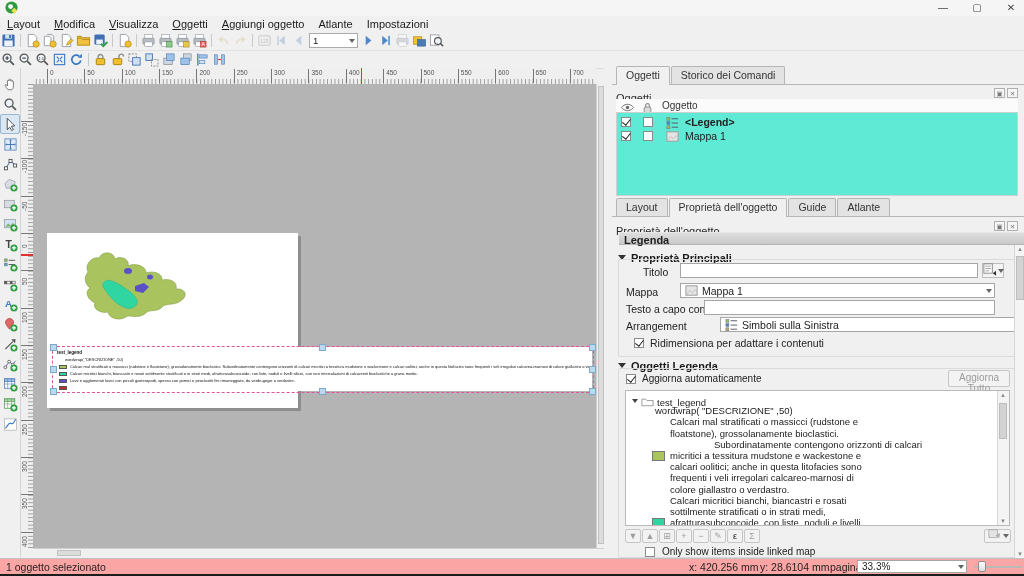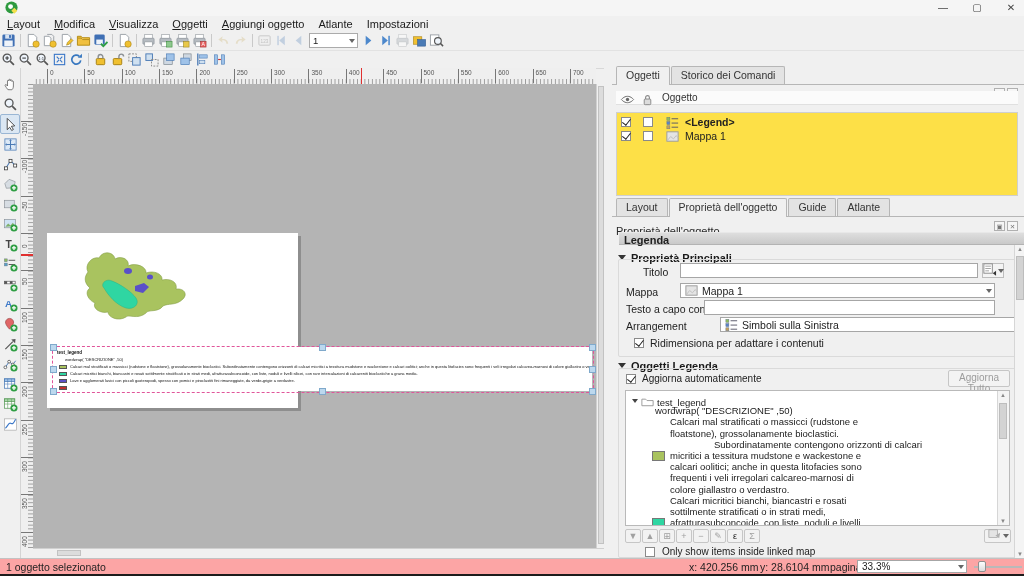--- a/index.html
+++ b/index.html
@@ -695,36 +695,36 @@
   <div id="splitter" class="abs"></div>
 
   <div id="rightpanel" class="abs">
     <div id="tabbar1" class="tabbar" style="top:0;height:17px;">
         <span class="tab active">Oggetti</span>
         <span class="tab">Storico dei Comandi</span>
       </div>
     <div class="abs" style="left:4px;top:20px;"><span class="ptitle">Oggetti</span></div>
     <span class="mini abs" style="left:382px;top:20px;">▣</span>
     <span class="mini abs" style="left:395px;top:20px;">✕</span>
-    <div id="itemHeaderBar" class="abs" style="left:4px;top:23px;width:402px;height:13px;">
+    <div id="itemHeaderBar" class="abs" style="left:4px;top:31px;width:402px;height:13px;">
       <span class="abs" style="left:4px;top:1px;" id="eyeHdr"><span style="display: inline-flex; width: 15px; height: 15px;">
             <svg width="15" height="15" viewBox="0 0 16 16">
               <path d="M1.5 8s2.6-3.4 6.5-3.4S14.5 8 14.5 8 11.9 11.4 8 11.4 1.5 8 1.5 8z" fill="none" stroke="#666"></path>
               <circle cx="8" cy="8" r="1.8" fill="#666"></circle>
             </svg>
           </span></span>
       <span class="abs" style="left:24px;top:1px;" id="lockHdr"><span style="display: inline-flex; width: 15px; height: 15px;">
             <svg width="15" height="15" viewBox="0 0 16 16">
               <rect x="4.5" y="7.5" width="7" height="6" rx="1" fill="#dcdcdc" stroke="#888"></rect>
               <path d="M6 7.5V5.8a2 2 0 0 1 4 0v1.7" fill="none" stroke="#888" stroke-width="1.2"></path>
             </svg>
           </span></span>
       <span class="colhdr abs" style="left:46px;top:1px;">Oggetto</span>
     </div>
-    <div class="abs" style="left:4px;top:44px;width:402px;height:84px;background:#fde047;border:1px solid #cfcfcf;box-sizing:border-box;" id="itemsList">
+    <div class="abs" style="left:4px;top:44px;width:402px;height:84px;background:#5eead4;border:1px solid #cfcfcf;box-sizing:border-box;" id="itemsList">
         <div class="lrow" style="left: 0px; top: 3px; width: 400px;">
           <span class="cb on" style="left: 4px; top: 1px;"></span>
           <span class="cb" style="left: 26px; top: 1px;"></span>
           <span style="display: inline-flex; width: 15px; height: 15px; position: absolute; left: 48px; top: -1px;">
             <svg width="15" height="15" viewBox="0 0 16 16">
               <rect x="2" y="2.5" width="3.2" height="3.2" fill="#8fbc5a" stroke="#667788" stroke-width=".5"></rect>
               <rect x="2" y="7" width="3.2" height="3.2" fill="#5a82c8" stroke="#667788" stroke-width=".5"></rect>
               <rect x="2" y="11.5" width="3.2" height="3.2" fill="#c8a05a" stroke="#667788" stroke-width=".5"></rect>
               <path d="M7 4h7M7 8.6h7M7 13h7" stroke="#556"></path>
             </svg>

